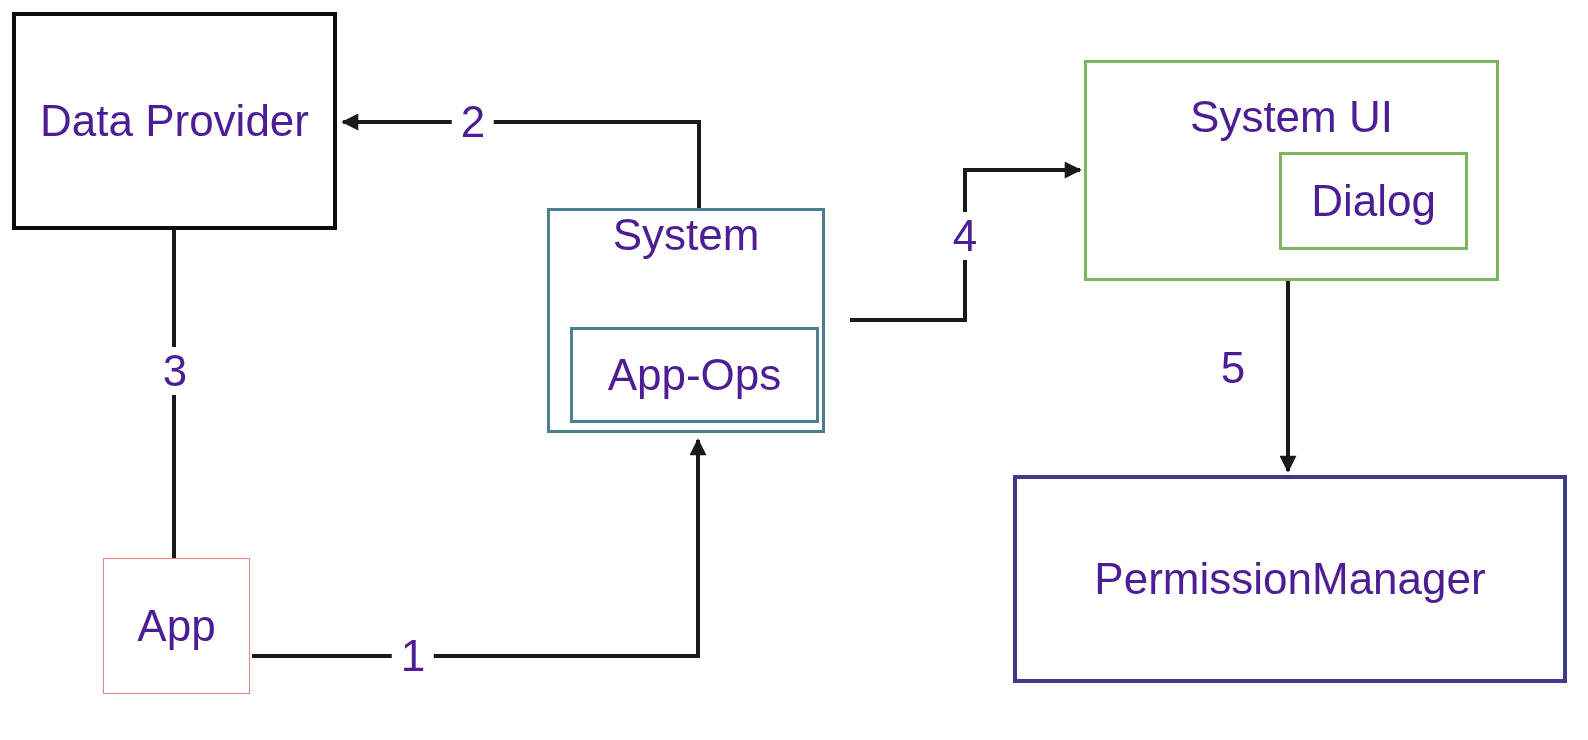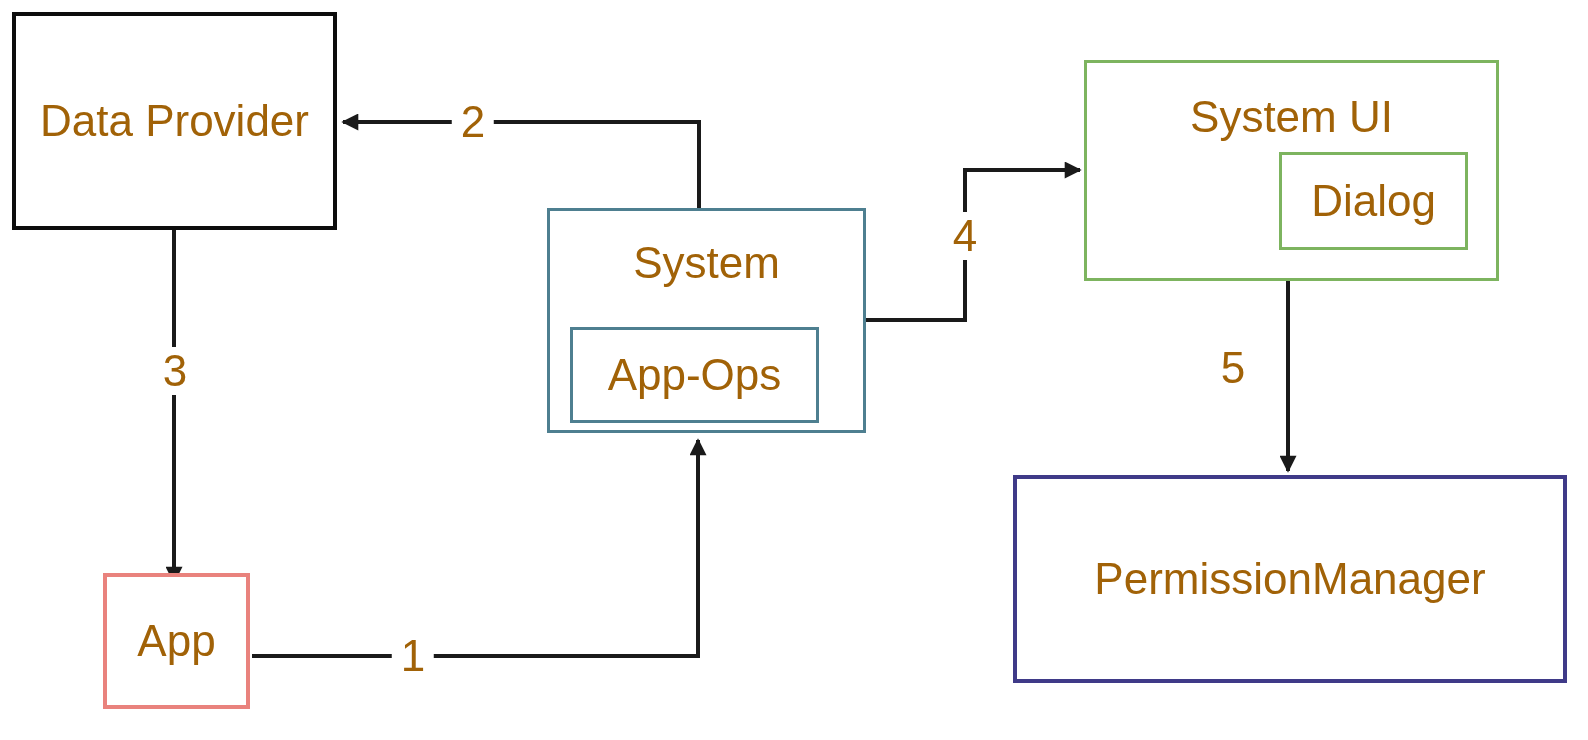--- a/index.html
+++ b/index.html
@@ -6,41 +6,41 @@
     margin: 0;
     padding: 0;
     background: #ffffff;
   }
   #canvas {
     position: relative;
     width: 1588px;
     height: 740px;
     background: #ffffff;
     font-family: "Liberation Sans", sans-serif;
-    color: #a16207;
+    color: #4c1d95;
     overflow: hidden;
   }
   .node {
     position: absolute;
     box-sizing: border-box;
     background: #ffffff;
     display: flex;
     align-items: center;
     justify-content: center;
     font-size: 44px;
     line-height: 1.1;
     white-space: nowrap;
   }
   .node.top-label {
     align-items: flex-start;
   }
   
   #node-data-provider   { left: 12px;   top: 12px;  width: 325px; height: 218px; border: 4px solid #0d0d0d; }
-  #node-app             { left: 103px;  top: 573px; width: 147px; height: 136px; border: 4px solid #737373; }
-  #node-system          { left: 547px;  top: 208px; width: 319px; height: 225px; border: 3px solid #c4b5fd; padding-top: 28px; }
+  #node-app             { left: 103px;  top: 558px; width: 147px; height: 136px; border: 1px solid #737373; }
+  #node-system          { left: 547px;  top: 208px; width: 278px; height: 225px; border: 3px solid #c4b5fd; }
   #node-app-ops         { left: 20px;   top: 104px; width: 249px; height: 96px;  border: 3px solid #4e7f90; }
   #node-system-ui       { left: 1084px; top: 60px;  width: 415px; height: 221px; border: 3px solid #7db45f; padding-top: 30px; }
   #node-dialog          { left: 192px;  top: 89px;  width: 189px; height: 98px;  border: 3px solid #7db45f; }
   #node-permission-mgr  { left: 1013px; top: 475px; width: 554px; height: 208px; border: 4px solid #3f3a88; }
 
   #edges-layer {
     position: absolute;
     left: 0; top: 0;
     width: 1588px;
     height: 740px;

